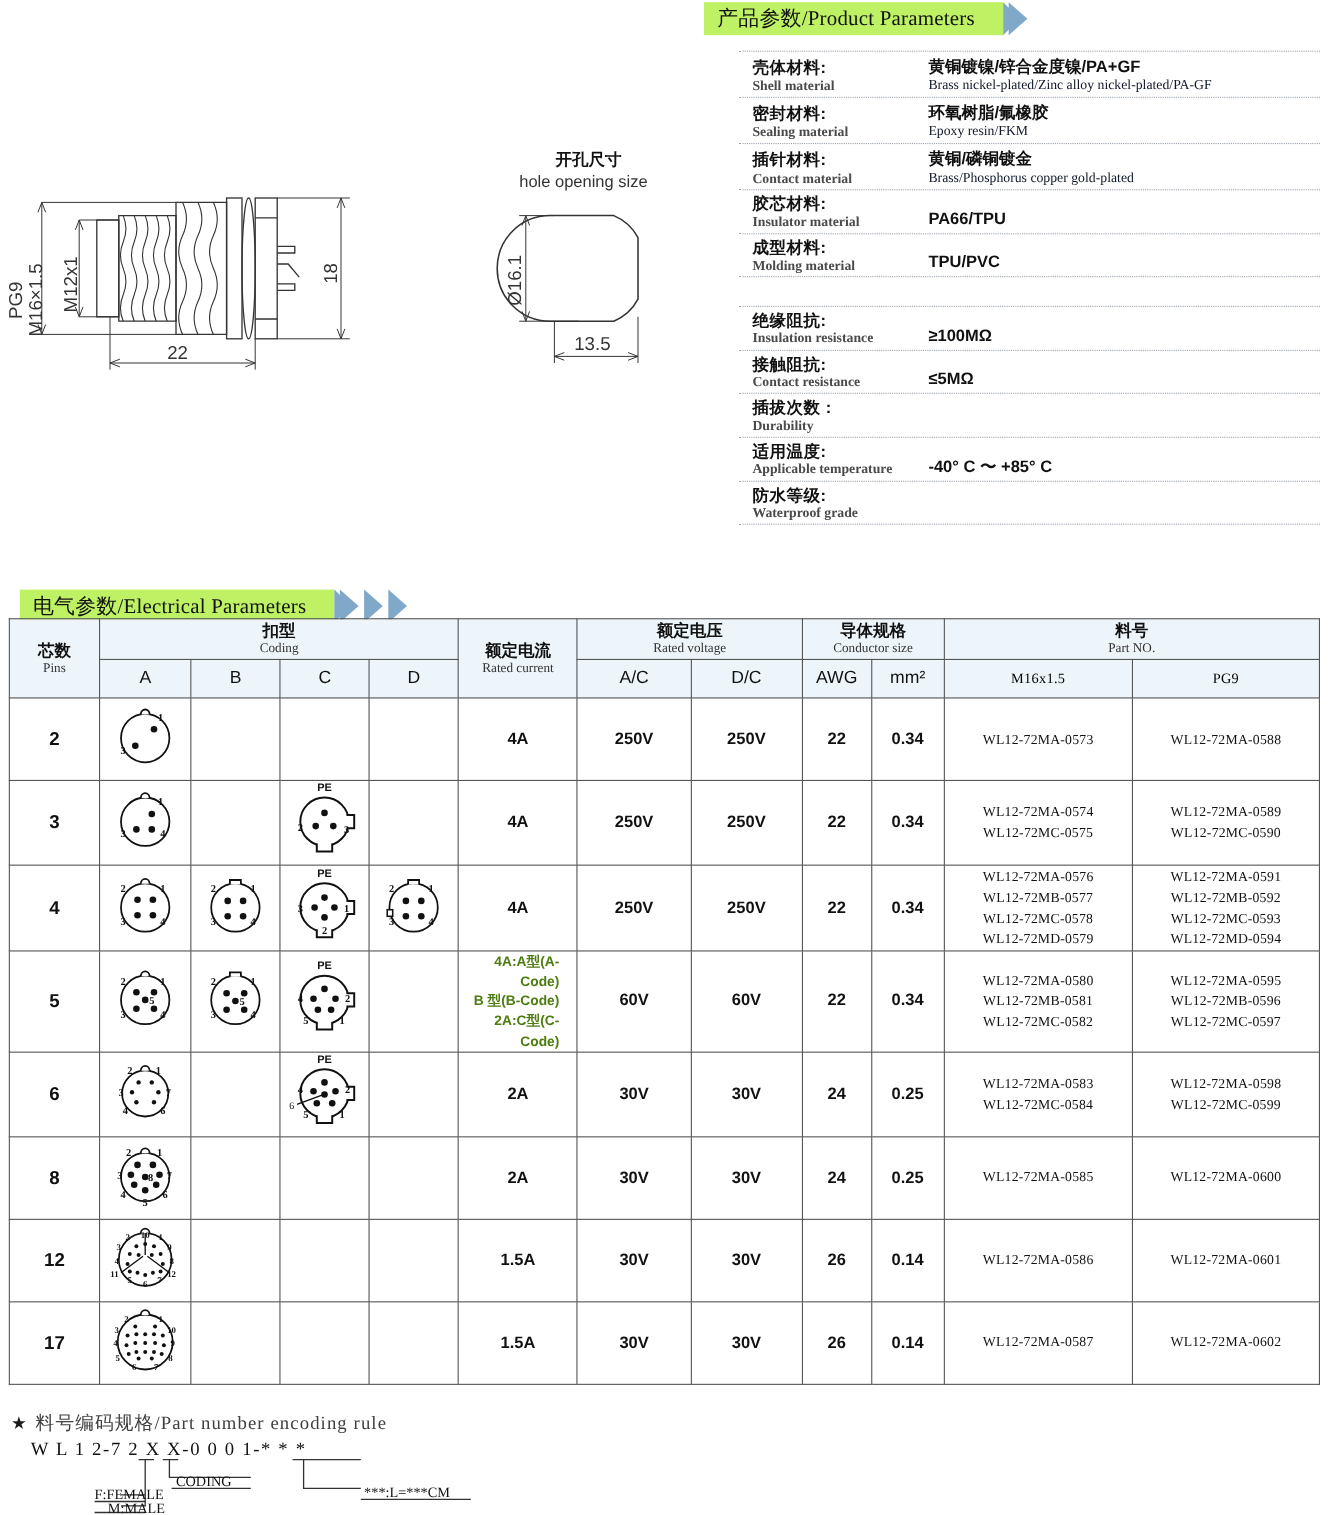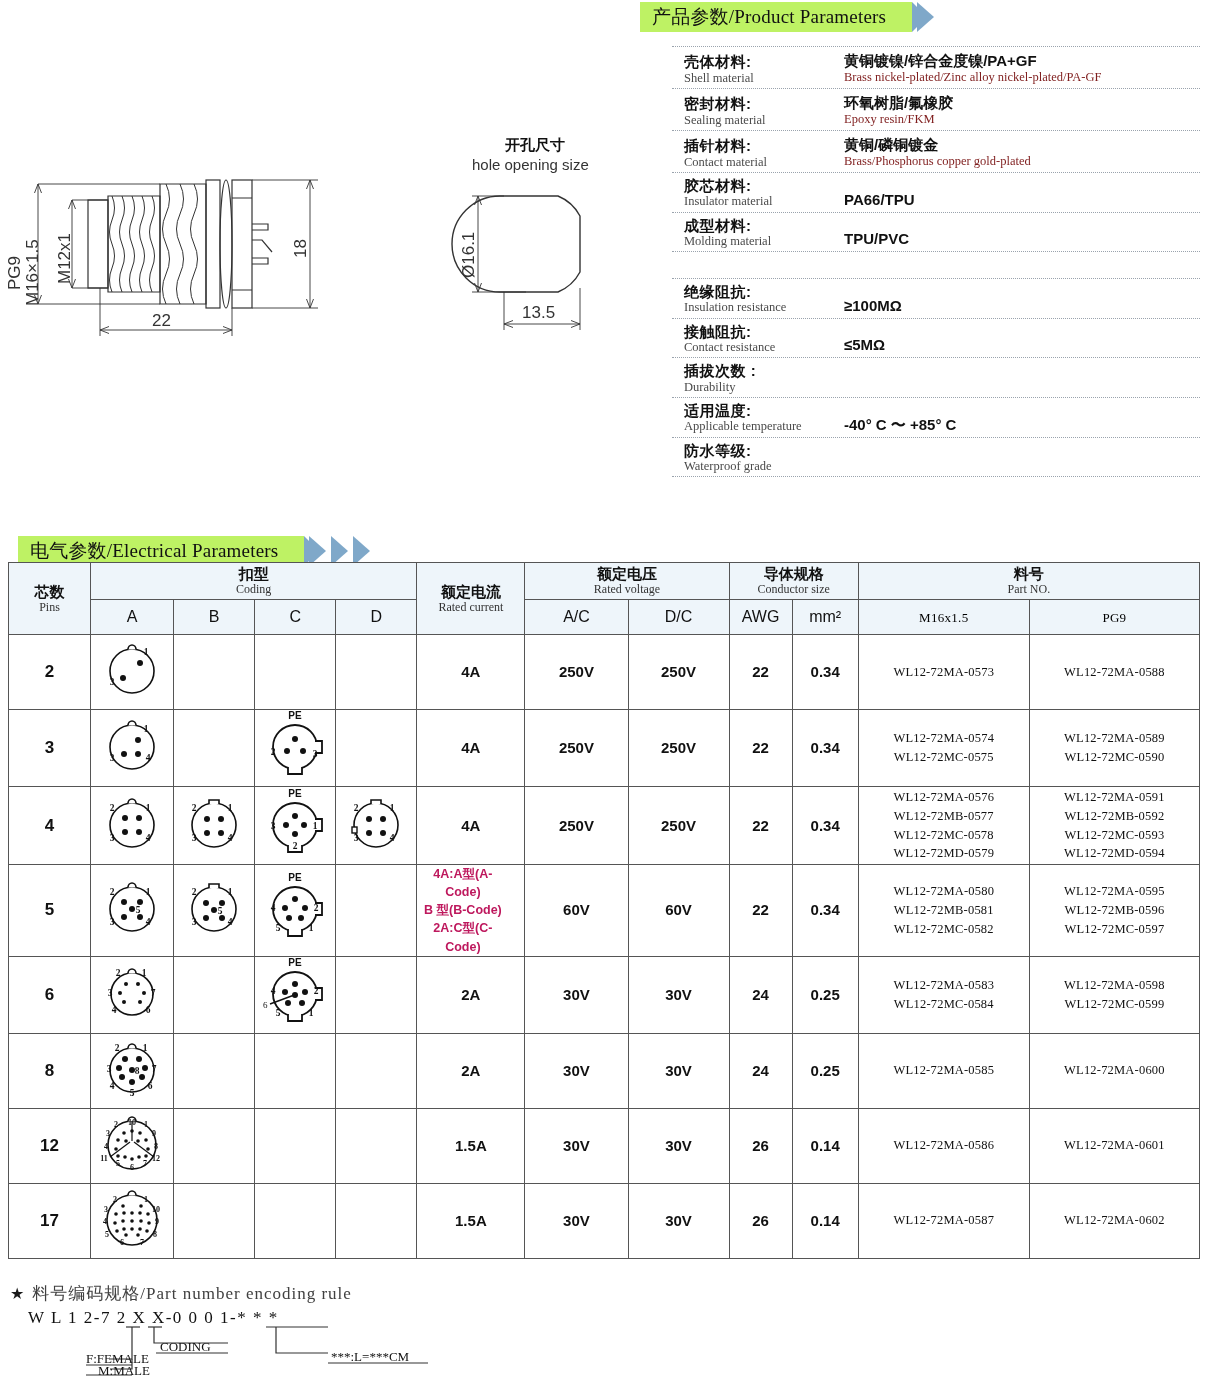--- a/index.html
+++ b/index.html
@@ -40,24 +40,24 @@
   
   .spec-block{position:absolute;left:672px;width:528px;}
   .spec-row{
     border-top:1px dotted #9aa3ad;
     padding:4px 0 3px 12px;
     display:flex;align-items:flex-end;
   }
   .spec-row:last-child{border-bottom:1px dotted #9aa3ad;}
   .spec-label{width:160px;flex:none;}
   .spec-cn{font-size:15px;font-weight:bold;color:#111;line-height:1.15;letter-spacing:.5px;}
-  .spec-en{font-family:"Liberation Serif", serif;font-size:12.5px;color:#4a4a4a;line-height:1.15;}
+  .spec-en{font-family:"Liberation Serif", serif;font-size:12.5px;color:#4a4a4a;line-height:1.15;font-weight:bold;}
   .spec-val{flex:1;padding-top:1px;}
   .spec-val-cn{font-size:15px;font-weight:bold;color:#111;line-height:1.2;}
-  .spec-val-en{font-family:"Liberation Serif", serif;font-size:12.5px;color:#7f1d1d;line-height:1.2;}
+  .spec-val-en{font-family:"Liberation Serif", serif;font-size:12.5px;color:#0f172a;line-height:1.2;}
 
   #spec-materials{top:46px;}
   #spec-ratings{top:278px;}
 
   
   .dwg{position:absolute;}
   .dimtext{font-family:"Liberation Sans",sans-serif;font-size:17px;fill:#333;}
 
   
   #etable{
@@ -69,21 +69,21 @@
     text-align:center;vertical-align:middle;
     padding:0;
   }
   #etable thead td{background:#eef5fa;}
   .hd-cn{font-size:15px;font-weight:bold;color:#111;line-height:1.15;}
   .hd-en{font-family:"Liberation Serif", serif;font-size:12px;color:#333;line-height:1.2;}
   .hd-ltr{font-size:16px;color:#111;}
   .hd-pn{font-family:"Liberation Serif", serif;font-size:13px;color:#000000;letter-spacing:.3px;}
   .cell-num{font-size:17px;font-weight:bold;color:#111;}
   .cell-val{font-size:15px;font-weight:bold;color:#111;text-align:right;}
-  .cell-cur-multi{font-size:12.5px;font-weight:bold;color:#be185d;line-height:1.45;text-align:center;padding-right:16px;}
+  .cell-cur-multi{font-size:12.5px;font-weight:bold;color:#4d7c0f;line-height:1.45;text-align:right;padding-right:16px;}
   .pn{
     font-family:"Liberation Serif", serif;
     font-size:12.5px;color:#111;line-height:1.5;letter-spacing:.2px;
   }
   .pinwrap{display:flex;align-items:center;justify-content:center;height:100%;}
 
   
   #encoding{position:absolute;left:10px;top:1282px;}
   .enc-title{font-family:"Liberation Serif",serif;font-size:17px;color:#404040;letter-spacing:1px;}
   .enc-star{font-size:16px;}

